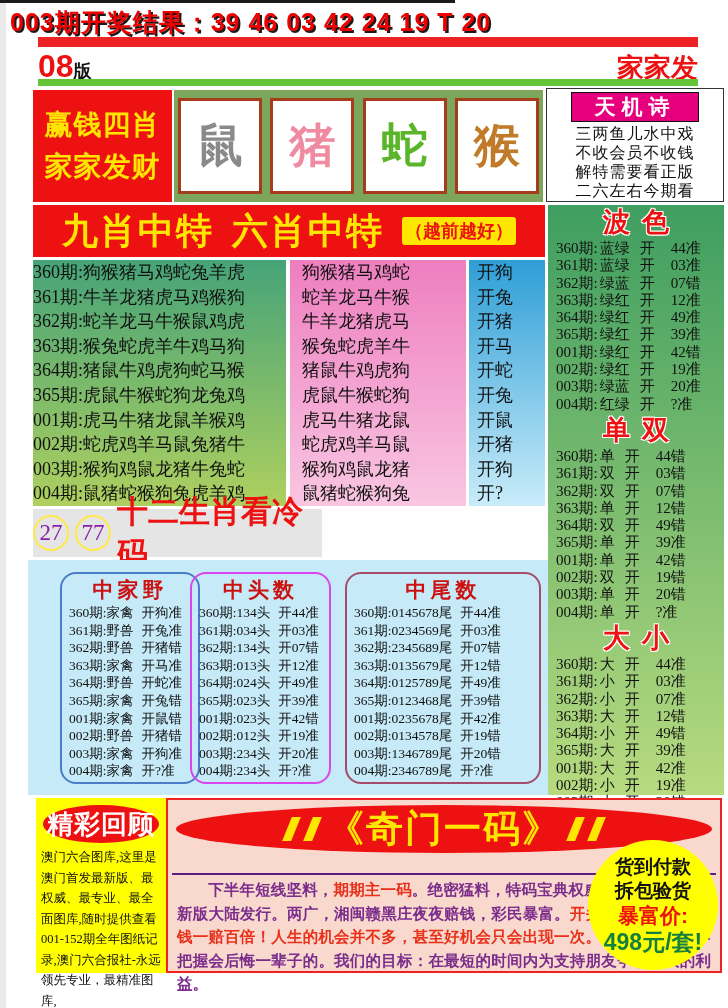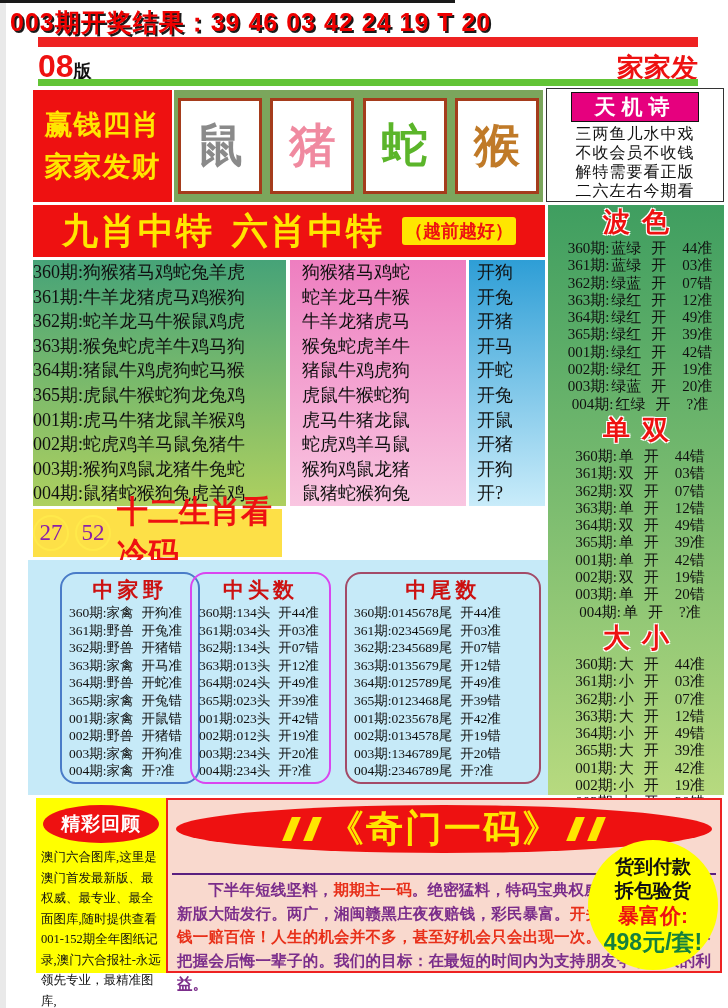--- a/index.html
+++ b/index.html
@@ -52,21 +52,21 @@
   .col6{position:absolute;left:290px;top:260px;width:176px;height:246px;
         background:linear-gradient(180deg,#ee7ec0,#f9c6e1);}
   .colr{position:absolute;left:469px;top:260px;width:76px;height:246px;
         background:linear-gradient(180deg,#2e9ed6,#c9ecfa);}
   .zrow{height:24.6px;line-height:24.6px;font-size:18px;color:#101010;white-space:nowrap;
         font-family:"Liberation Serif",serif;}
   .col6 .zrow{padding-left:12px;}
   .colr .zrow{padding-left:8px;}
 
   
-  .cold{position:absolute;left:33px;top:509px;width:249px;height:48px;background:#fde047;
+  .cold{position:absolute;left:33px;top:509px;width:289px;height:48px;background:#e5e5e5;
         display:flex;align-items:center;justify-content:space-between;gap:6px;}
   .cold-ball{width:32px;height:32px;border:2px solid #ffe94a;border-radius:50%;color:#8a1fa8;
              font-size:23px;font-family:"Liberation Serif",serif;display:flex;align-items:center;
              justify-content:center;}
   .cold-label{color:#ee1111;font-size:31px;font-weight:bold;}
   .special{position:absolute;left:287px;top:509px;width:258px;height:48px;background:#77bd52;
            display:flex;align-items:center;justify-content:space-between;padding:0 6px;box-sizing:border-box;}
   .sp-l1{color:#ee1111;font-size:13px;font-weight:bold;}
   .sp-l2{color:#111;font-size:20px;font-weight:bold;}
   .ballgrid{display:grid;grid-template-columns:repeat(4,22px);grid-auto-rows:22px;gap:2px 6px;}
@@ -76,41 +76,41 @@
   .ball.green{background:#00a651;}
   .ball.red{background:#ee1111;}
 
   
   .rpanel{position:absolute;left:548px;top:205px;width:176px;height:590px;
           background:linear-gradient(180deg,#3f9e60,#b7da7f);}
   .sec-title{text-align:center;font-size:27px;font-weight:bold;color:#ee1111;letter-spacing:12px;
              padding-left:12px;line-height:35px;
              text-shadow:-1px -1px 0 #fff,1px -1px 0 #fff,-1px 1px 0 #fff,1px 1px 0 #fff;}
   .rrow{height:17.3px;line-height:17.3px;font-size:15px;color:#101010;white-space:nowrap;
-        font-family:"Liberation Serif",serif;padding-left:8px;text-align:center;}
+        font-family:"Liberation Serif",serif;padding-left:8px;}
   .rrow .pk{margin-left:2px;}
   .rrow .op{margin-left:10px;}
   .rrow .rs{margin-left:16px;}
 
   
   .bluebg{position:absolute;left:28px;top:560px;width:520px;height:235px;background:#c6eaf8;}
   .bbox{position:absolute;border-radius:16px;box-sizing:border-box;padding-top:2px;}
   .bbox .btitle{text-align:center;font-size:21px;font-weight:bold;color:#cc1111;letter-spacing:4px;
                 font-family:"Liberation Serif",serif;line-height:28px;}
   .brow{height:17.6px;line-height:17.6px;font-size:13.5px;color:#101010;white-space:nowrap;
         font-family:"Liberation Serif",serif;padding-left:7px;}
   .brow .rs{margin-left:8px;}
   .box-jiaye{left:36px;top:572px;width:140px;height:212px;border:2px solid #4a7cc8;margin-left:24px;}
   .box-tou{left:190px;top:572px;width:141px;height:212px;border:2px solid #d946ef;}
   .box-wei{left:345px;top:572px;width:196px;height:212px;border:2px solid #a34b68;}
 
   
   .review{position:absolute;left:36px;top:798px;width:130px;height:175px;background:#ffff00;}
   .rev-ellipse{margin:7px auto 4px;width:116px;height:38px;background:#ee1111;border-radius:50%;
-               display:flex;align-items:center;justify-content:center;color:#fff;font-size:19px;
+               display:flex;align-items:center;justify-content:center;color:#fff;font-size:26px;
                font-weight:bold;letter-spacing:1px;}
   .rev-body{padding:0 5px;font-size:12.5px;line-height:20.5px;color:#111;
             font-family:"Liberation Serif",serif;}
   .qimen{position:absolute;left:166px;top:798px;width:556px;height:175px;background:#f9d9ce;
          border:2px solid #ee2222;box-sizing:border-box;}
   .q-banner{position:relative;margin:5px 8px 0;height:48px;background:#ee1111;border-radius:50%;
             display:flex;align-items:center;justify-content:center;gap:8px;}
   .q-title{color:#ffe600;font-size:37px;font-weight:bold;letter-spacing:2px;white-space:nowrap;}
   .chev{display:inline-block;width:9px;height:24px;background:#ffe600;transform:skewX(-22deg);margin:0 2px;}
   .sync{text-align:right;padding-right:40px;color:#7a1fa0;font-size:15px;line-height:20px;}
@@ -210,21 +210,21 @@
       <div class="zrow">开鼠</div>
       <div class="zrow">开猪</div>
       <div class="zrow">开狗</div>
       <div class="zrow">开?</div>
     </div>
 
   <div class="cold">
     <span style="display:flex;gap:6px;">
 
     <span class="cold-ball">27</span>
-        <span class="cold-ball">52</span>
+        <span class="cold-ball">77</span>
       </span>
     <span class="cold-label">十二生肖看冷码</span>
   </div>
 
 
   <div class="rpanel">
     <div>
       <div class="sec-title">波色</div>
       <div>
 

